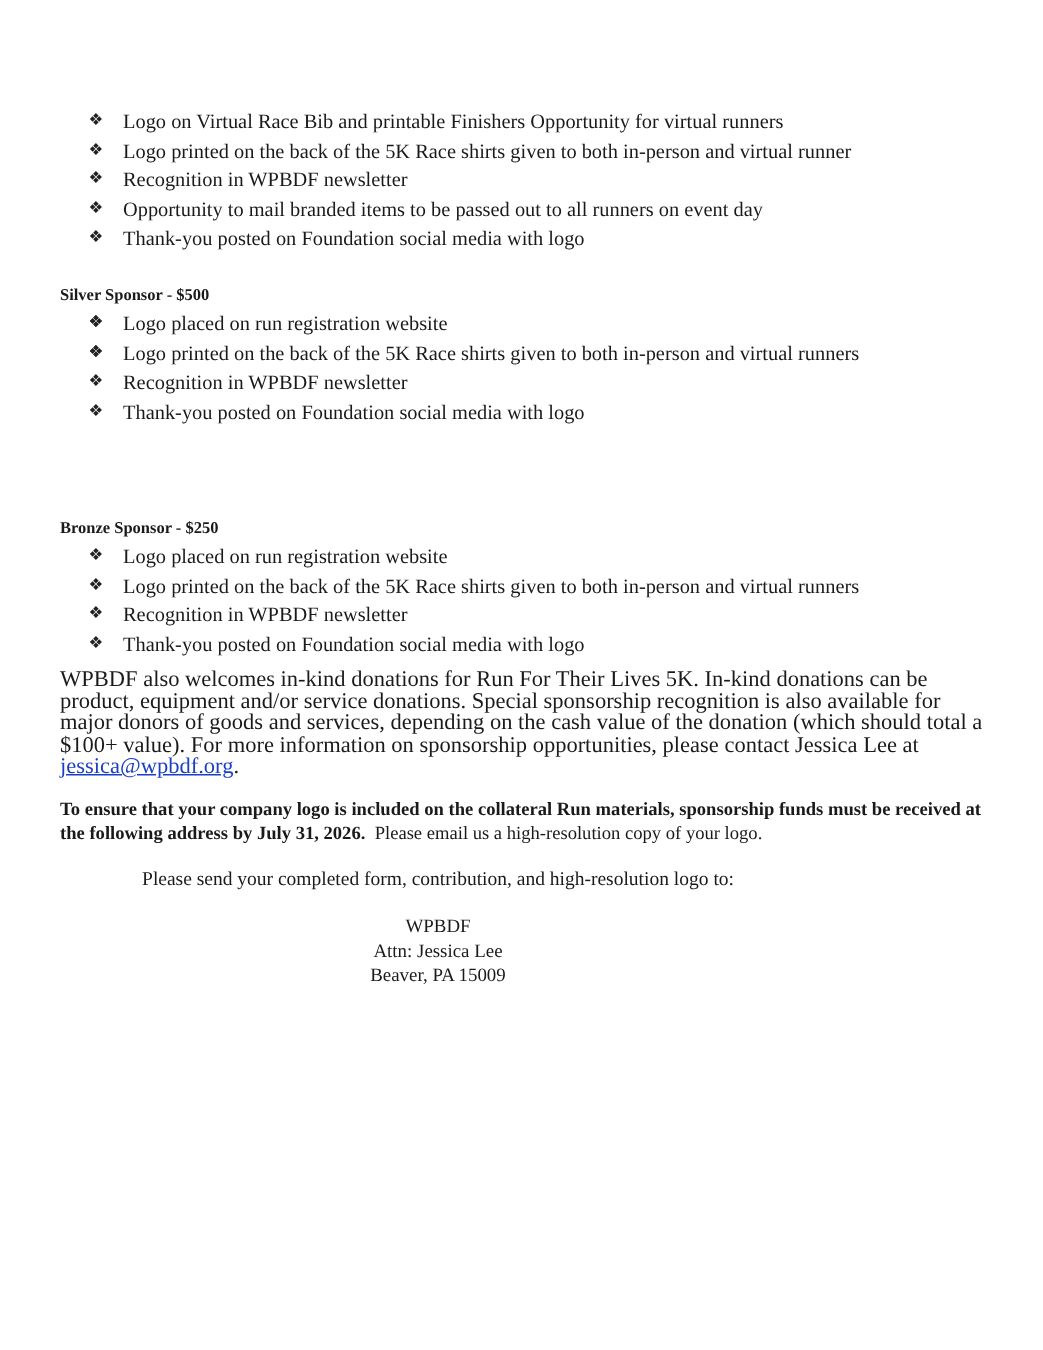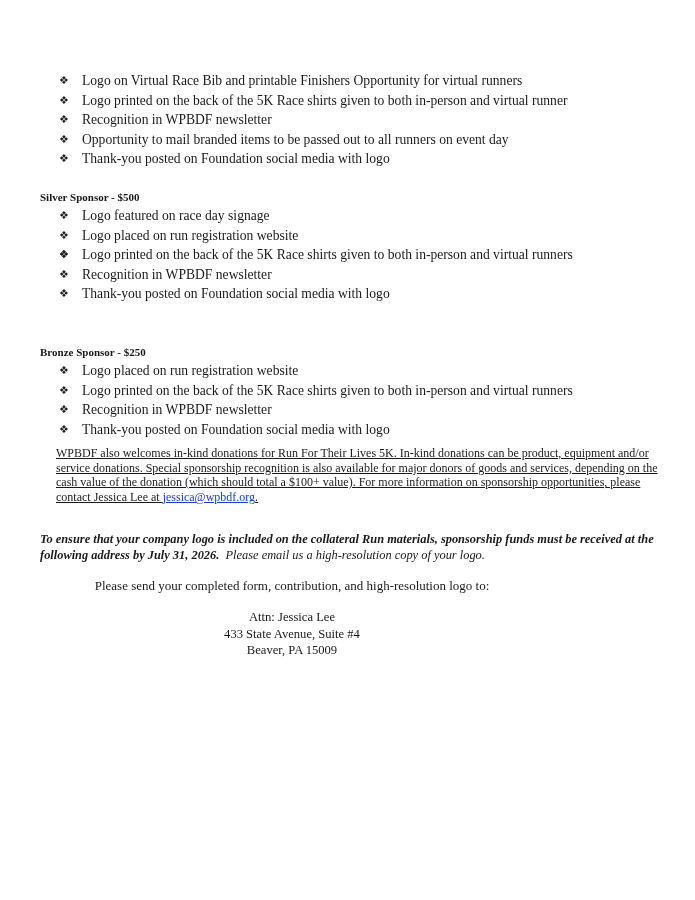--- a/index.html
+++ b/index.html
@@ -6,23 +6,23 @@
     body { width: 695px; height: 900px; position: relative; overflow: hidden;
            font-family: "Liberation Serif", "DejaVu Serif", serif; color: #1a1a1a; }
     .page { position: absolute; left: 0; top: 0; width: 695px; height: 900px; }
     ul.bullets { list-style: none; margin: 0; padding: 0; }
     ul.bullets li { position: relative; font-size: 13.6px; line-height: 19.6px; padding-left: 82px; white-space: nowrap; }
     ul.bullets li .diamond { position: absolute; left: 59px; top: 0; font-size: 11px; line-height: 19.6px; color: #222; }
     .heading { position: absolute; left: 40px; font-weight: bold; font-size: 11px; line-height: 18px; }
     .sec1 { position: absolute; top: 71px; left: 0; }
     .sec2 { position: absolute; top: 206px; left: 0; }
     .sec3 { position: absolute; top: 361px; left: 0; }
-    .para { position: absolute; left: 56px; width: 620px; font-size: 12px; line-height: 14.6px; text-decoration: underline; }
+    .para { position: absolute; left: 40px; width: 620px; font-size: 15px; line-height: 14.6px; }
     .para a { color: #1a3fc4; text-decoration: underline; }
-    .notice { position: absolute; left: 40px; top: 532px; width: 630px; font-size: 12.4px; line-height: 15.6px; font-style: italic; }
+    .notice { position: absolute; left: 40px; top: 532px; width: 630px; font-size: 12.4px; line-height: 15.6px; }
     .notice b { font-weight: bold; }
     .center { position: absolute; left: 0; width: 584px; text-align: center; }
     .send { top: 577px; font-size: 13px; line-height: 18px; }
     .addr { top: 609px; font-size: 12.6px; line-height: 16.5px; }
     .footer { top: 823px; font-family: "Liberation Sans", "DejaVu Sans", sans-serif; font-size: 9.6px; line-height: 12.3px; color: #222; }
   </style>
 </head>
 <body>
 
 <div class="page">
@@ -30,21 +30,21 @@
   <ul class="bullets sec1">
     <li><span class="diamond">❖</span><span>Logo on Virtual Race Bib and printable Finishers Opportunity for virtual runners</span></li>
     <li><span class="diamond">❖</span><span>Logo printed on the back of the 5K Race shirts given to both in-person and virtual runner</span></li>
     <li><span class="diamond">❖</span><span>Recognition in WPBDF newsletter</span></li>
     <li><span class="diamond">❖</span><span>Opportunity to mail branded items to be passed out to all runners on event day</span></li>
     <li><span class="diamond">❖</span><span>Thank-you posted on Foundation social media with logo</span></li>
   </ul>
 
   <div class="heading" style="top:188px;">Silver Sponsor - $500</div>
   <ul class="bullets sec2">
-    <li><span class="diamond">❖</span><span>Logo featured on race day signage</span></li>
+    <li><span class="diamond">❖</span></li>
     <li><span class="diamond">❖</span><span>Logo placed on run registration website</span></li>
     <li><span class="diamond">❖</span></li>
     <li><span class="diamond">❖</span><span>Logo printed on the back of the 5K Race shirts given to both in-person and virtual runners</span></li>
     <li><span class="diamond">❖</span><span>Recognition in WPBDF newsletter</span></li>
     <li><span class="diamond">❖</span><span>Thank-you posted on Foundation social media with logo</span></li>
   </ul>
 
   <div class="heading" style="top:343px;">Bronze Sponsor - $250</div>
   <ul class="bullets sec3">
     <li><span class="diamond">❖</span><span>Logo placed on run registration website</span></li>
@@ -53,19 +53,19 @@
     <li><span class="diamond">❖</span><span>Thank-you posted on Foundation social media with logo</span></li>
   </ul>
 
   <p class="para" style="top:446px; margin:0;"><span>WPBDF also welcomes in-kind donations for Run For Their Lives 5K.  In-kind donations can be product, equipment and/or service donations.  Special sponsorship recognition is also available for major donors of goods and services, depending on the cash value of the donation (which should total a $100+ value). For more information on sponsorship opportunities, please contact Jessica Lee at </span><a href="#" style="color: rgb(26, 63, 196);">jessica@wpbdf.org</a><span>.</span></p>
 
   <p class="notice" style="margin:0;"><b>To ensure that your company logo is included on the collateral Run materials, sponsorship funds must be received at the following address by July 31, 2026.</b><span style="white-space:pre-wrap;">  Please email us a high-resolution copy of your logo.</span></p>
 
   <div class="center send">Please send your completed form, contribution, and high-resolution logo to:</div>
 
   <div class="center addr">
+    <div>WPBDF</div>
     <div>Attn: Jessica Lee</div>
-    <div>433 State Avenue, Suite #4</div>
     <div>Beaver, PA 15009</div>
   </div>
 
 
 </div>
 
 </body></html>

